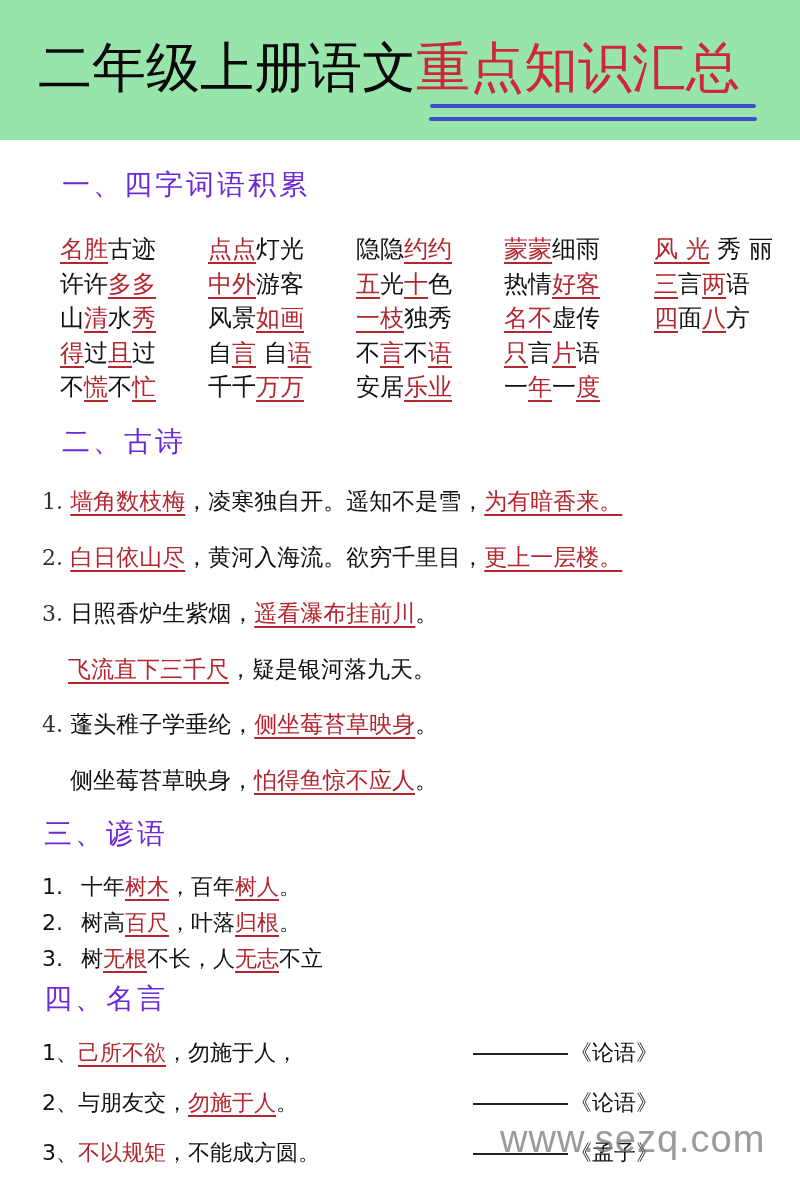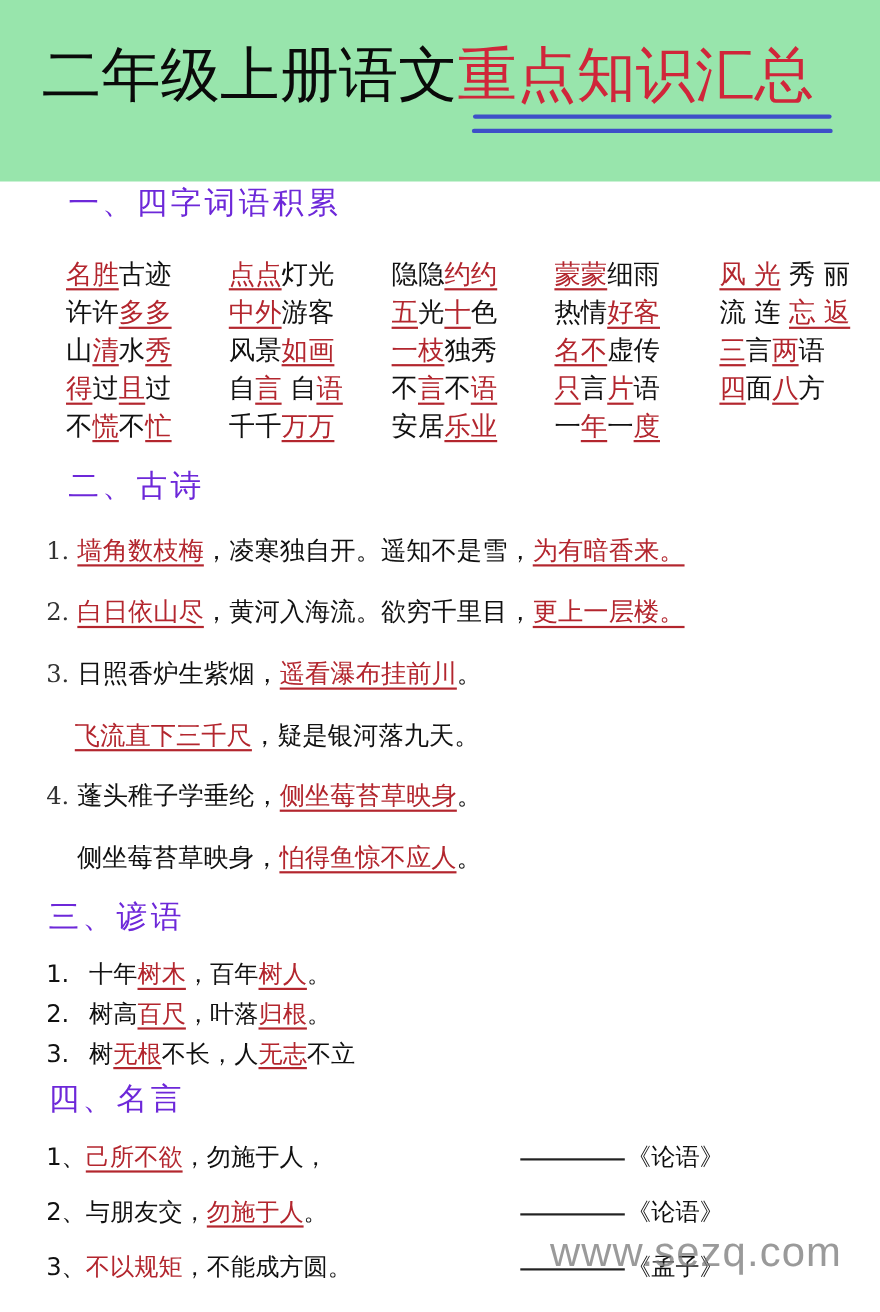--- a/index.html
+++ b/index.html
@@ -2,21 +2,21 @@
 <html><head>
 <meta charset="utf-8">
 <style>
   html, body { margin: 0; padding: 0; }
   body {
     width: 800px; height: 1193px; overflow: hidden; background: #ffffff;
     font-family: "DejaVu Sans", "Liberation Sans", sans-serif; color: #111;
     position: relative;
   }
   .banner {
-    position: absolute; left: 0; top: 0; width: 800px; height: 165px;
+    position: absolute; left: 0; top: 0; width: 800px; height: 140px;
     background: #98e5ac;
   }
   .banner-title {
     position: absolute; left: 38px; top: 28px; font-size: 54px; line-height: 80px;
     white-space: nowrap; letter-spacing: 0px;
   }
   .banner-title .black { color: #0a0a0a; }
   .banner-title .red { color: #d0263a; }
   .uline {
     position: absolute; height: 4px; background: #3e4fc8; border-radius: 2px;
@@ -81,21 +81,20 @@
     </div>
     <div class="idiom-col" style="left: 504px;">
       <div class="idiom"><span class="r">蒙蒙</span><span>细雨</span></div>
       <div class="idiom"><span>热情</span><span class="r">好客</span></div>
       <div class="idiom"><span class="r">名不</span><span>虚传</span></div>
       <div class="idiom"><span class="r">只</span><span>言</span><span class="r">片</span><span>语</span></div>
       <div class="idiom"><span>一</span><span class="r">年</span><span>一</span><span class="r">度</span></div>
     </div>
     <div class="idiom-col" style="left: 654px;">
       <div class="idiom"><span class="r">风 光</span><span> 秀 丽</span></div>
-      <div class="idiom"><span>流 连 </span><span class="r">忘 返</span></div>
       <div class="idiom"><span class="r">三</span><span>言</span><span class="r">两</span><span>语</span></div>
       <div class="idiom"><span class="r">四</span><span>面</span><span class="r">八</span><span>方</span></div>
     </div>
   </div>
 
 <div class="section-title" style="left:62px; top:423px;">二、古诗</div>
 
 <div class="poem" style="left:42px; top:484px;">
   <span class="num">1.</span>
   <span class="r">墙角数枝梅</span><span>，凌寒独自开。遥知不是雪，</span><span class="r">为有暗香来。</span>

